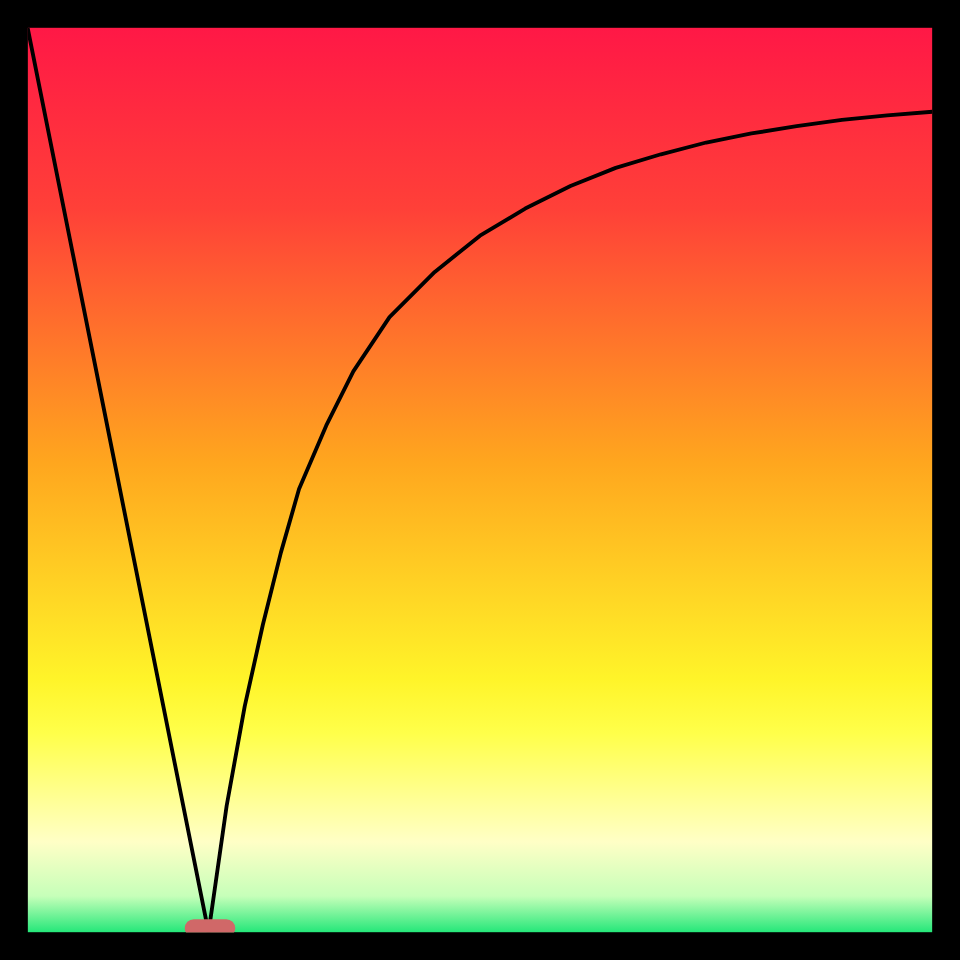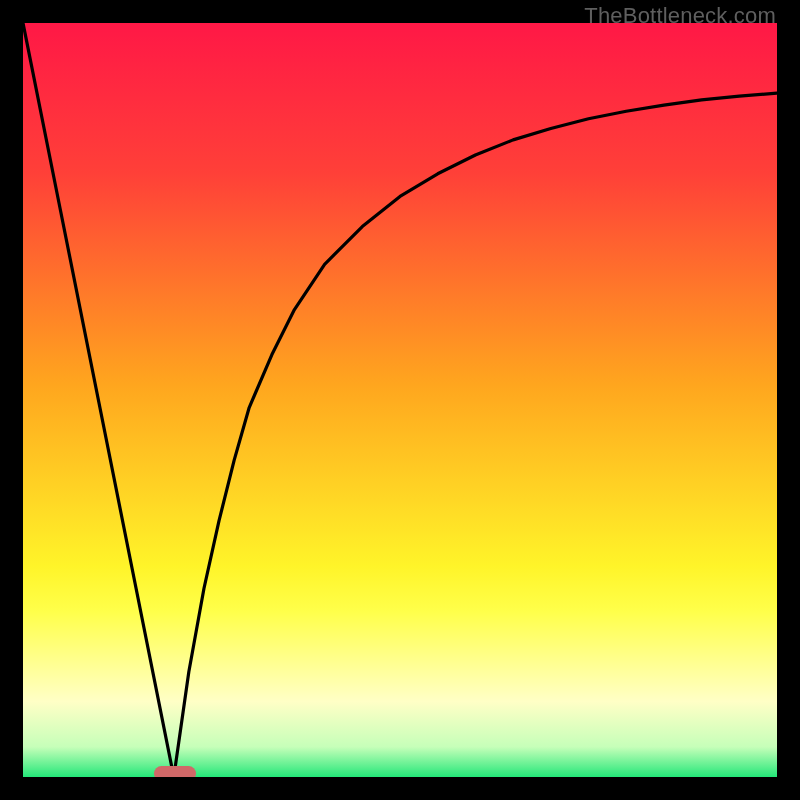--- a/index.html
+++ b/index.html
@@ -59,14 +59,13 @@
   <div class="plot">
     <div class="gradient" id="bg-gradient" style="background: linear-gradient(rgb(255, 24, 70) 0%, rgb(255, 64, 56) 20%, rgb(255, 166, 30) 48%, rgb(255, 244, 41) 72%, rgb(255, 255, 74) 78%, rgb(255, 255, 198) 90%, rgb(198, 255, 185) 96%, rgb(36, 231, 121) 100%);"></div>
 
     <svg class="curve" viewBox="0 0 754 754" preserveAspectRatio="none">
       <path id="curve-path" fill="none" stroke="#000" stroke-width="3.2" stroke-linejoin="round" stroke-linecap="round" d="M 0.00 0.00 L 37.70 188.50 L 75.40 377.00 L 113.10 565.50 L 150.80 754.00 L 165.88 648.44 L 180.96 565.50 L 196.04 497.64 L 211.12 437.32 L 226.20 384.54 L 248.82 331.76 L 271.44 286.52 L 301.60 241.28 L 339.30 203.58 L 377.00 173.42 L 414.70 150.80 L 452.40 131.95 L 490.10 116.87 L 527.80 105.56 L 565.50 95.76 L 603.20 88.22 L 640.90 82.19 L 678.60 76.91 L 716.30 73.14 L 754.00 70.12"></path>
     </svg>
 
     <div class="marker" id="min-marker" style="left: 131.2px; width: 42.2px; top: 743.2px; background: rgb(208, 104, 104);"></div>
   </div>
 
-  <div class="watermark">TheBottleneck.com</div>
 </div>
 
 </body></html>

